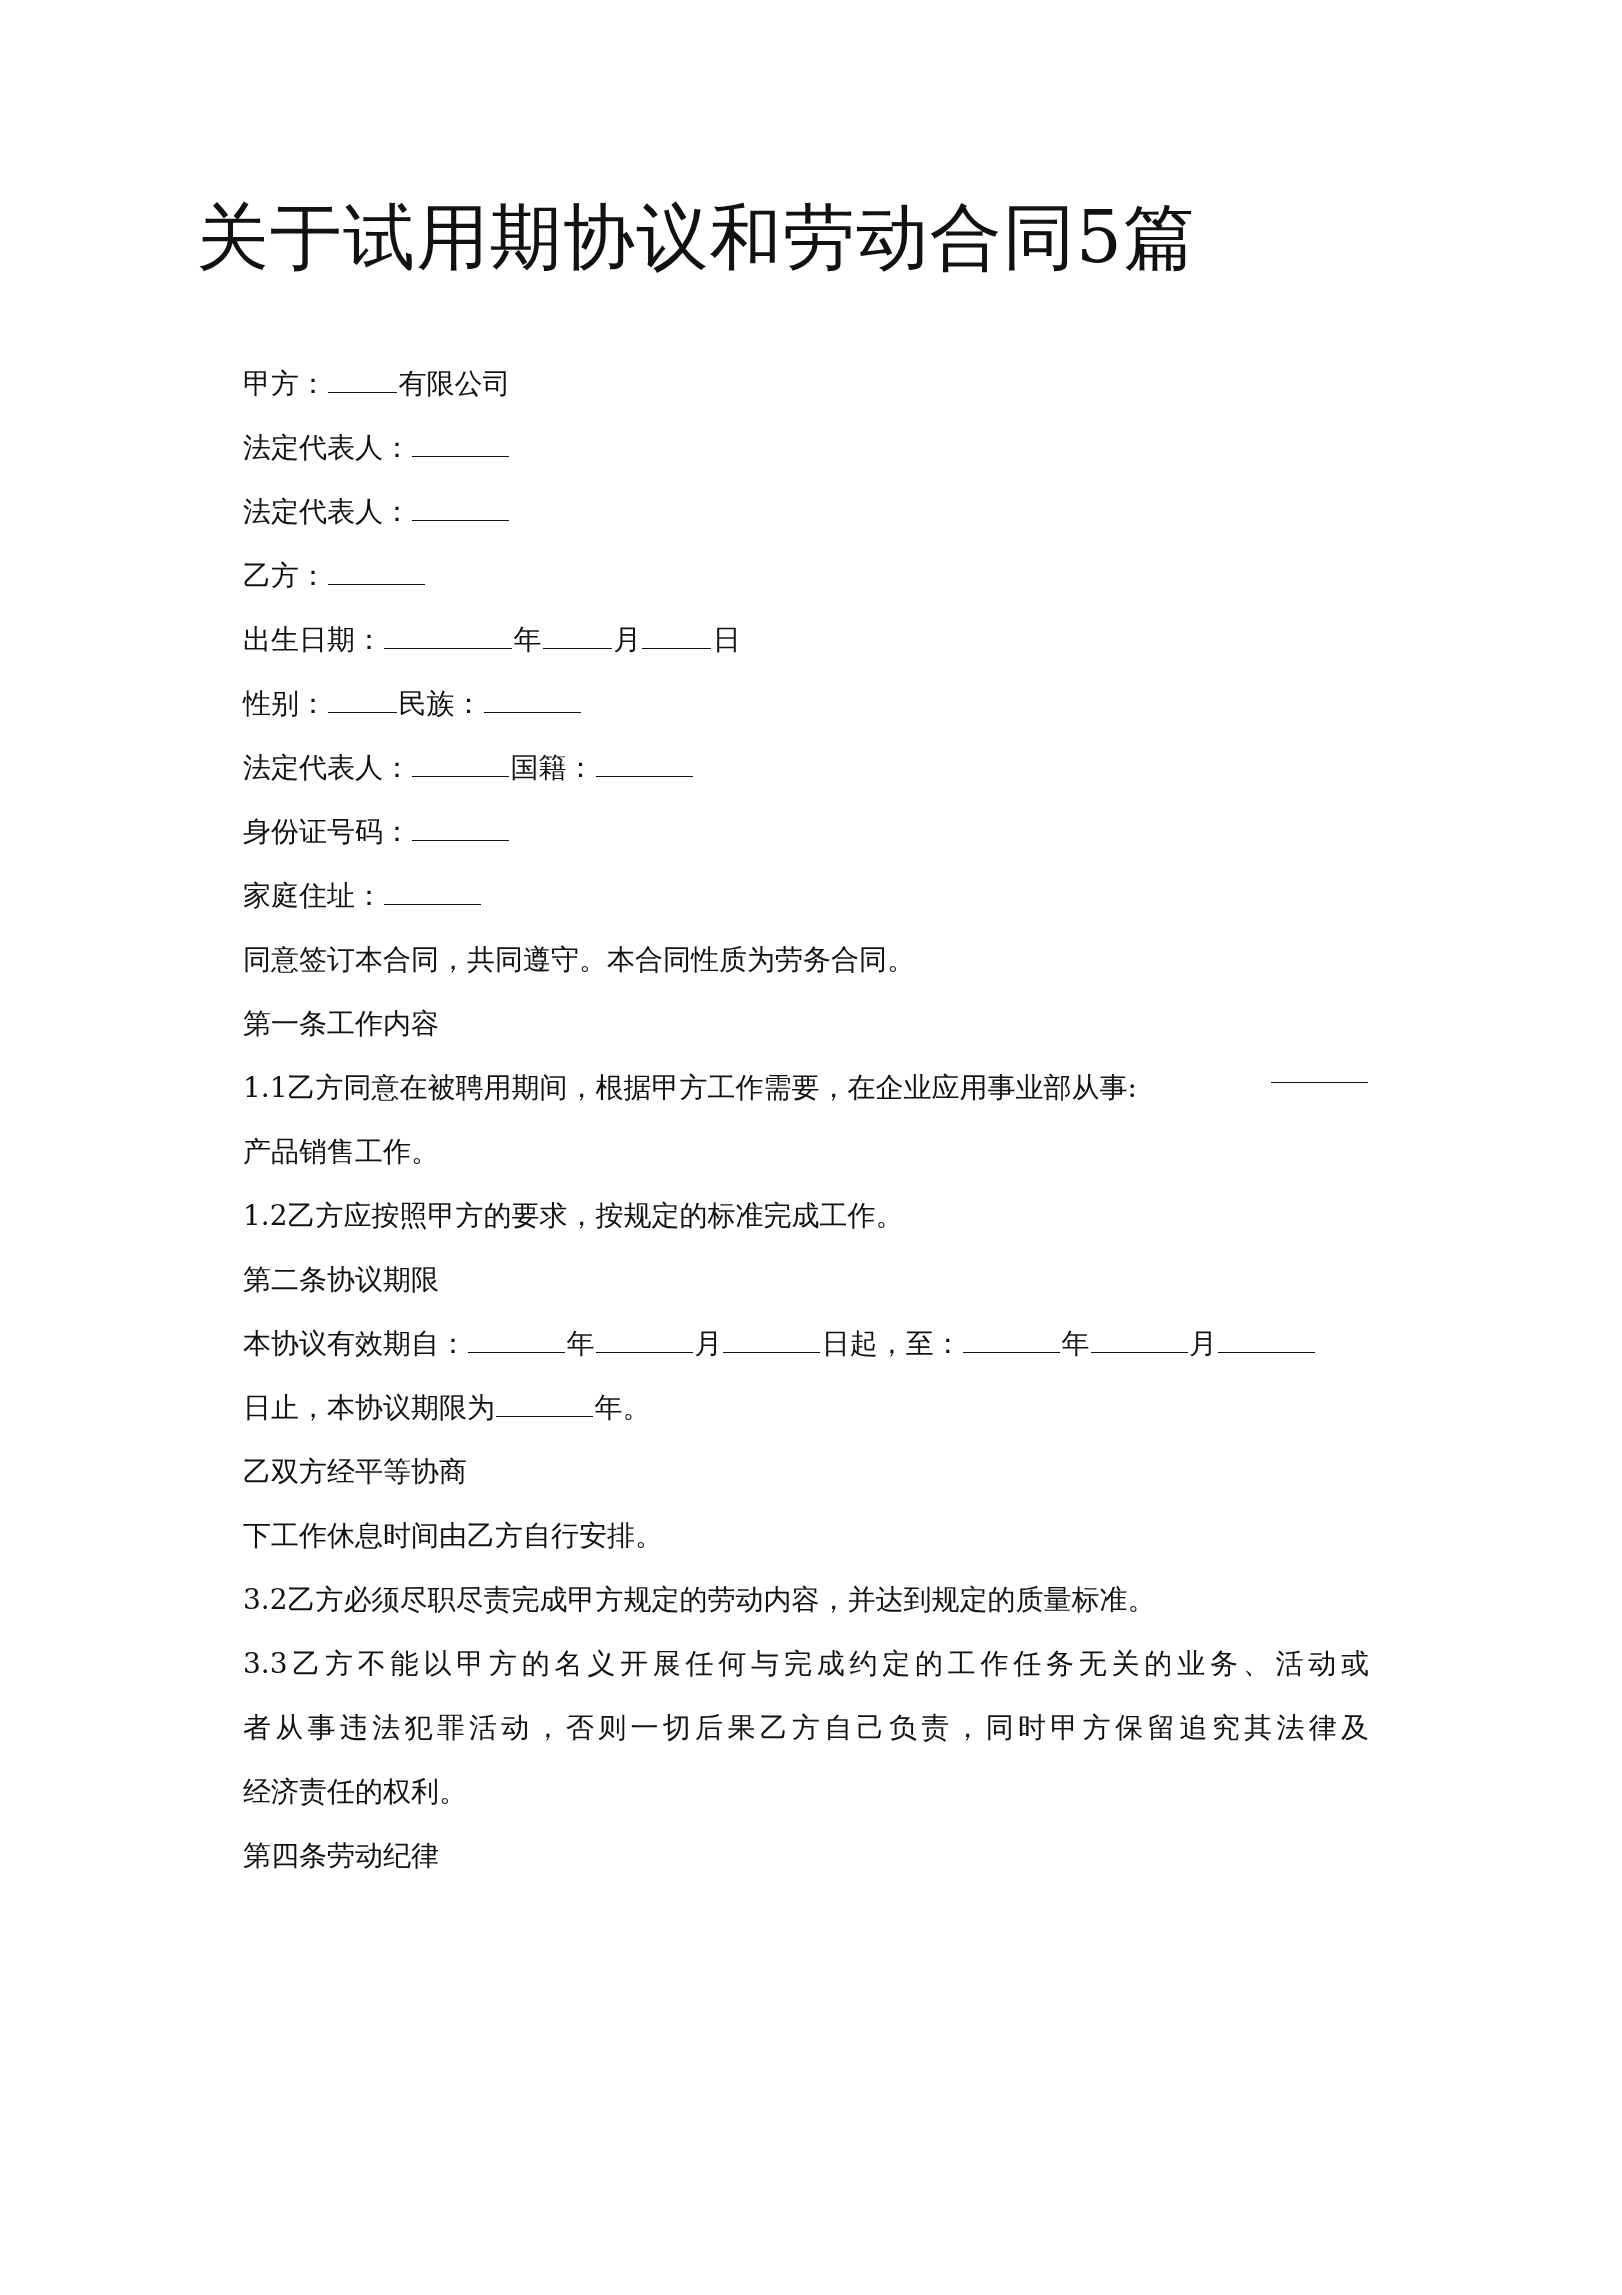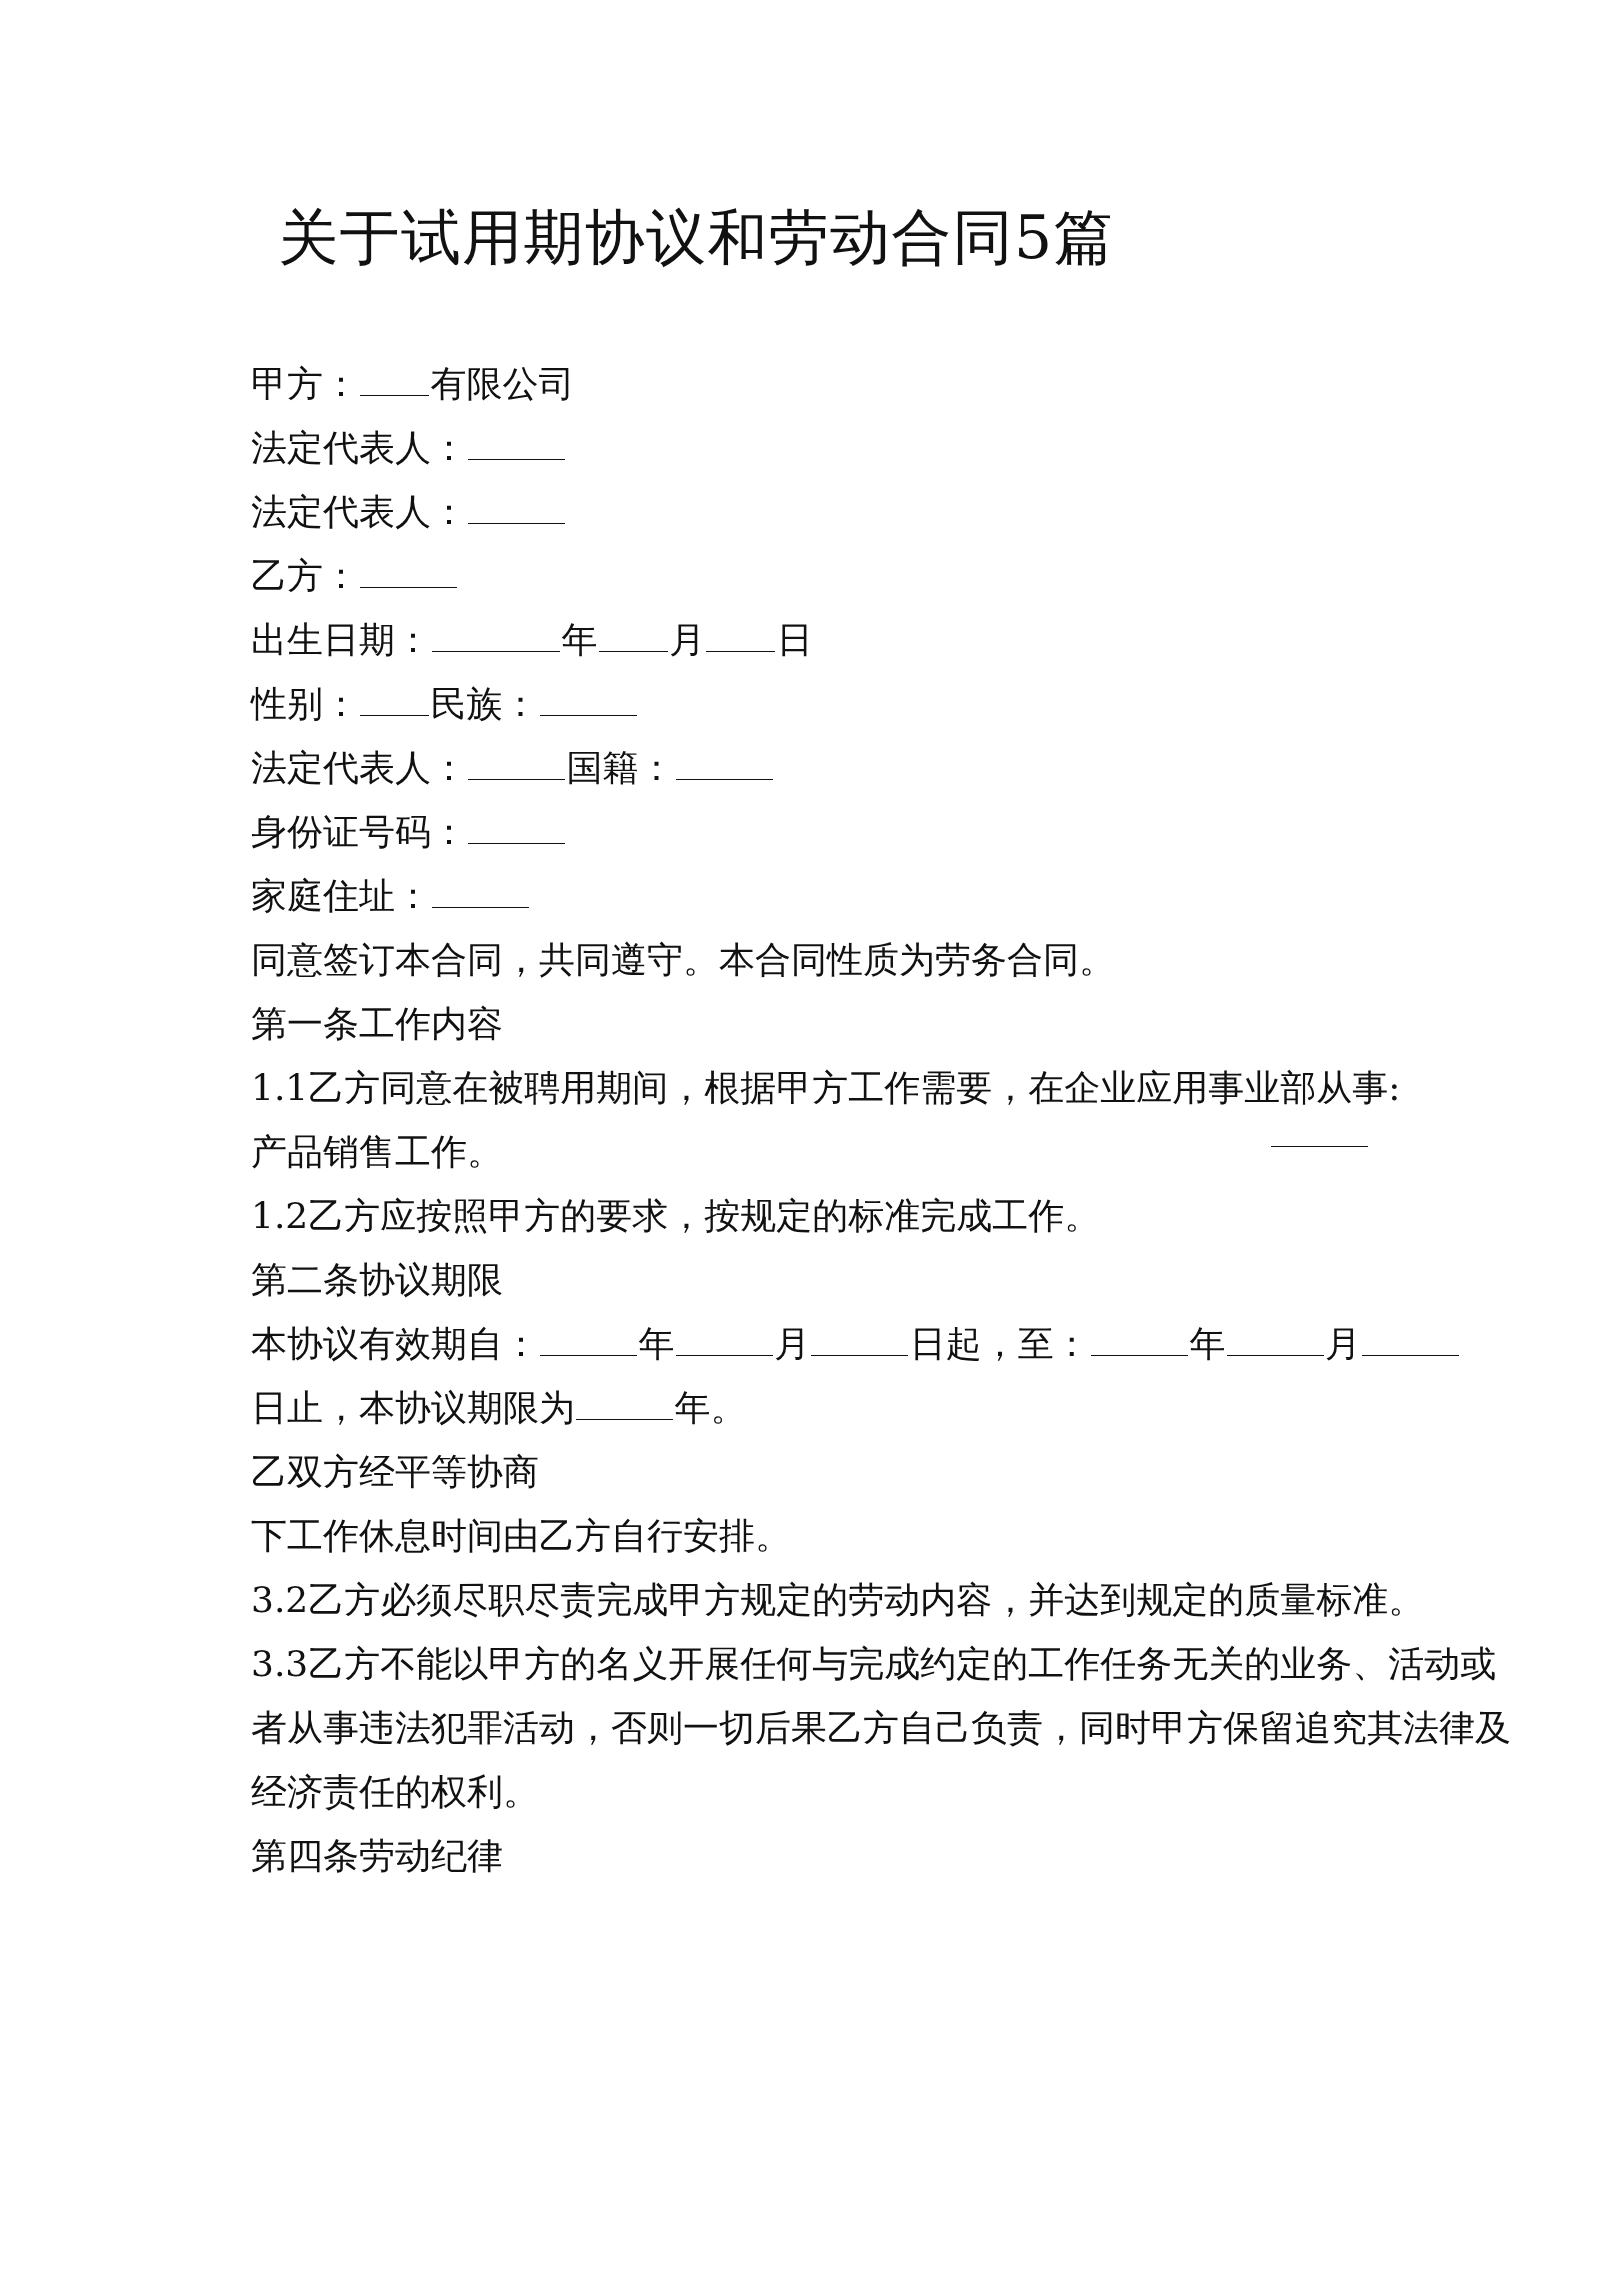--- a/index.html
+++ b/index.html
@@ -1,22 +1,22 @@
 <!DOCTYPE html>
 <html style="font-size:10.5px"><head>
 <meta charset="utf-8">
 <style>
   html, body { margin: 0; padding: 0; background: #ffffff; }
   body { width: 1623px; height: 2295px; position: relative; overflow: hidden;
          font-family: "DejaVu Serif", "Liberation Serif", serif; color: #111111; }
   .title { position: absolute; top: 195px; left: 0; width: 1393px; text-align: center;
-           font-size: 60px; line-height: 85px; font-weight: normal; letter-spacing: 1.3px;
+           font-size: 72px; line-height: 85px; font-weight: normal; letter-spacing: 1.3px;
            font-family: "DejaVu Serif", "Liberation Serif", serif; }
   .body { position: absolute; top: 352px; left: 243px; width: 1126px; }
-  .line { font-size: 36px; line-height: 64px; height: 64px; white-space: nowrap; margin-left: 8px; }
+  .line { font-size: 28px; line-height: 64px; height: 64px; white-space: nowrap; }
   .just { text-align: justify; text-align-last: justify; }
   .blank { display: inline-block; border-bottom: 1.3px solid #111; height: 26px; vertical-align: baseline; margin: 0 1.3px; }
   .b4 { width: 69px; } .b6 { width: 97px; } .b8 { width: 128px; }
 </style>
 </head>
 <body>
 
 <div class="title">关于试用期协议和劳动合同5篇</div>
 
 <div class="body">

